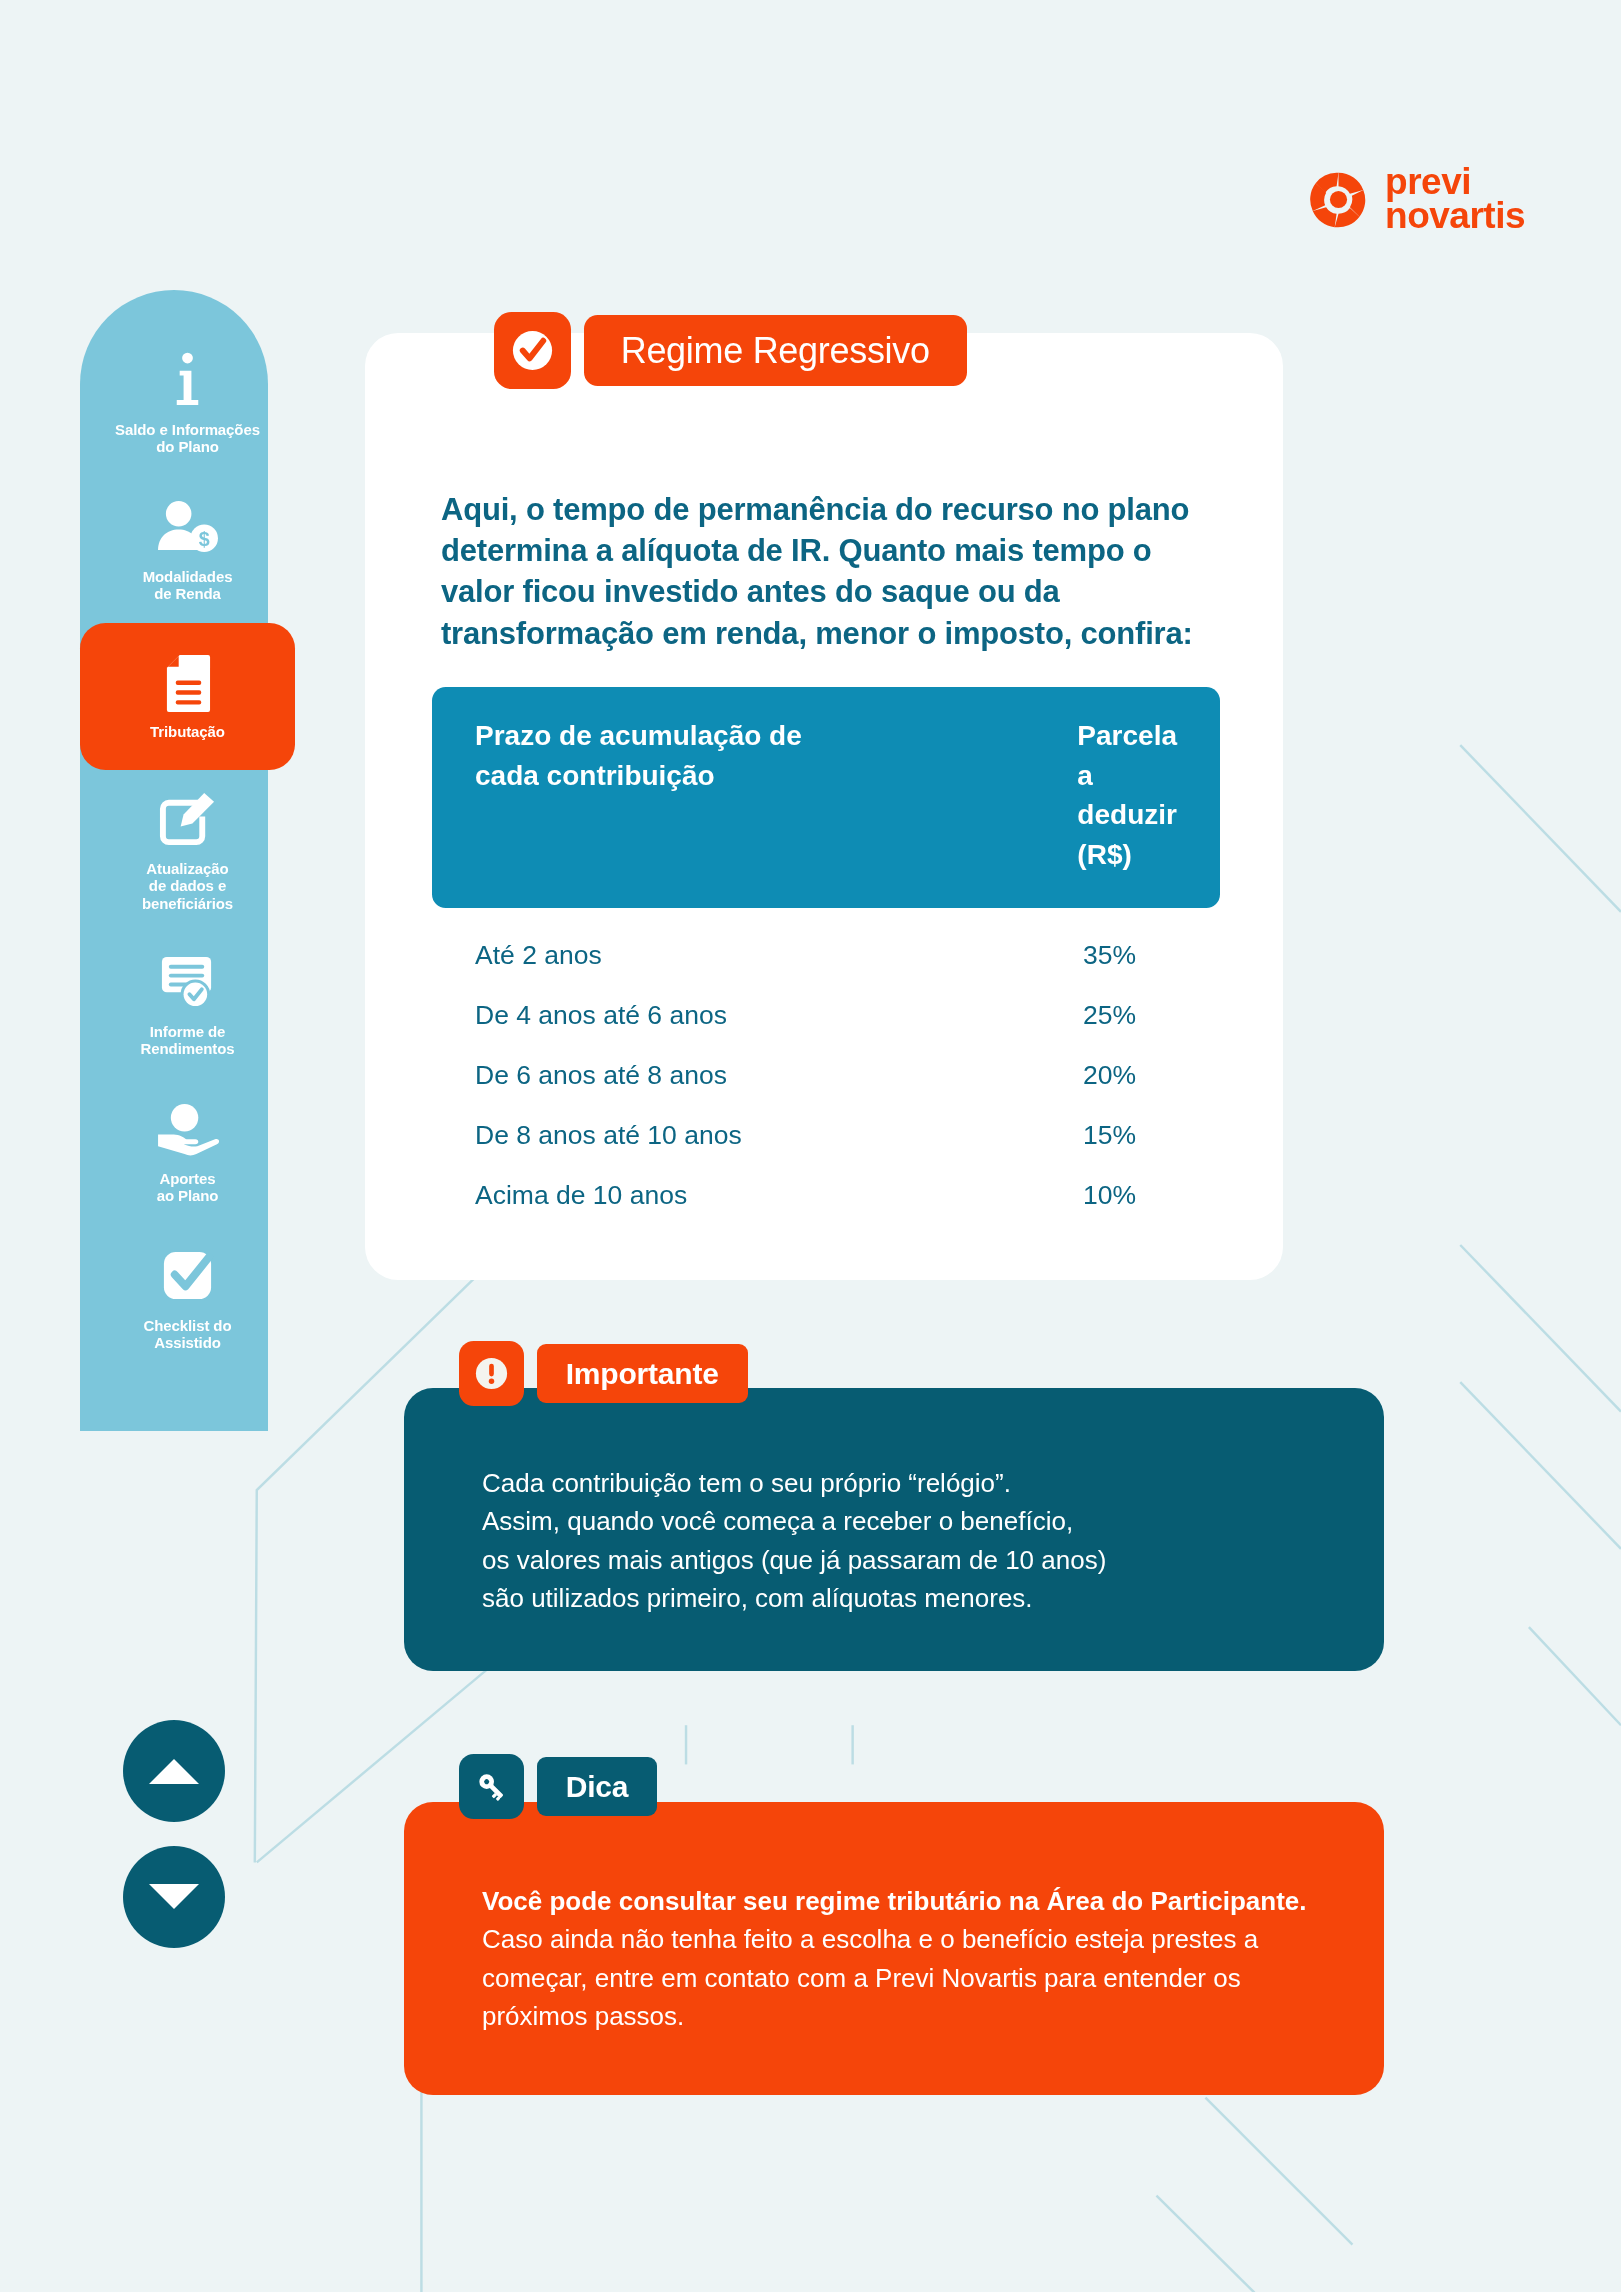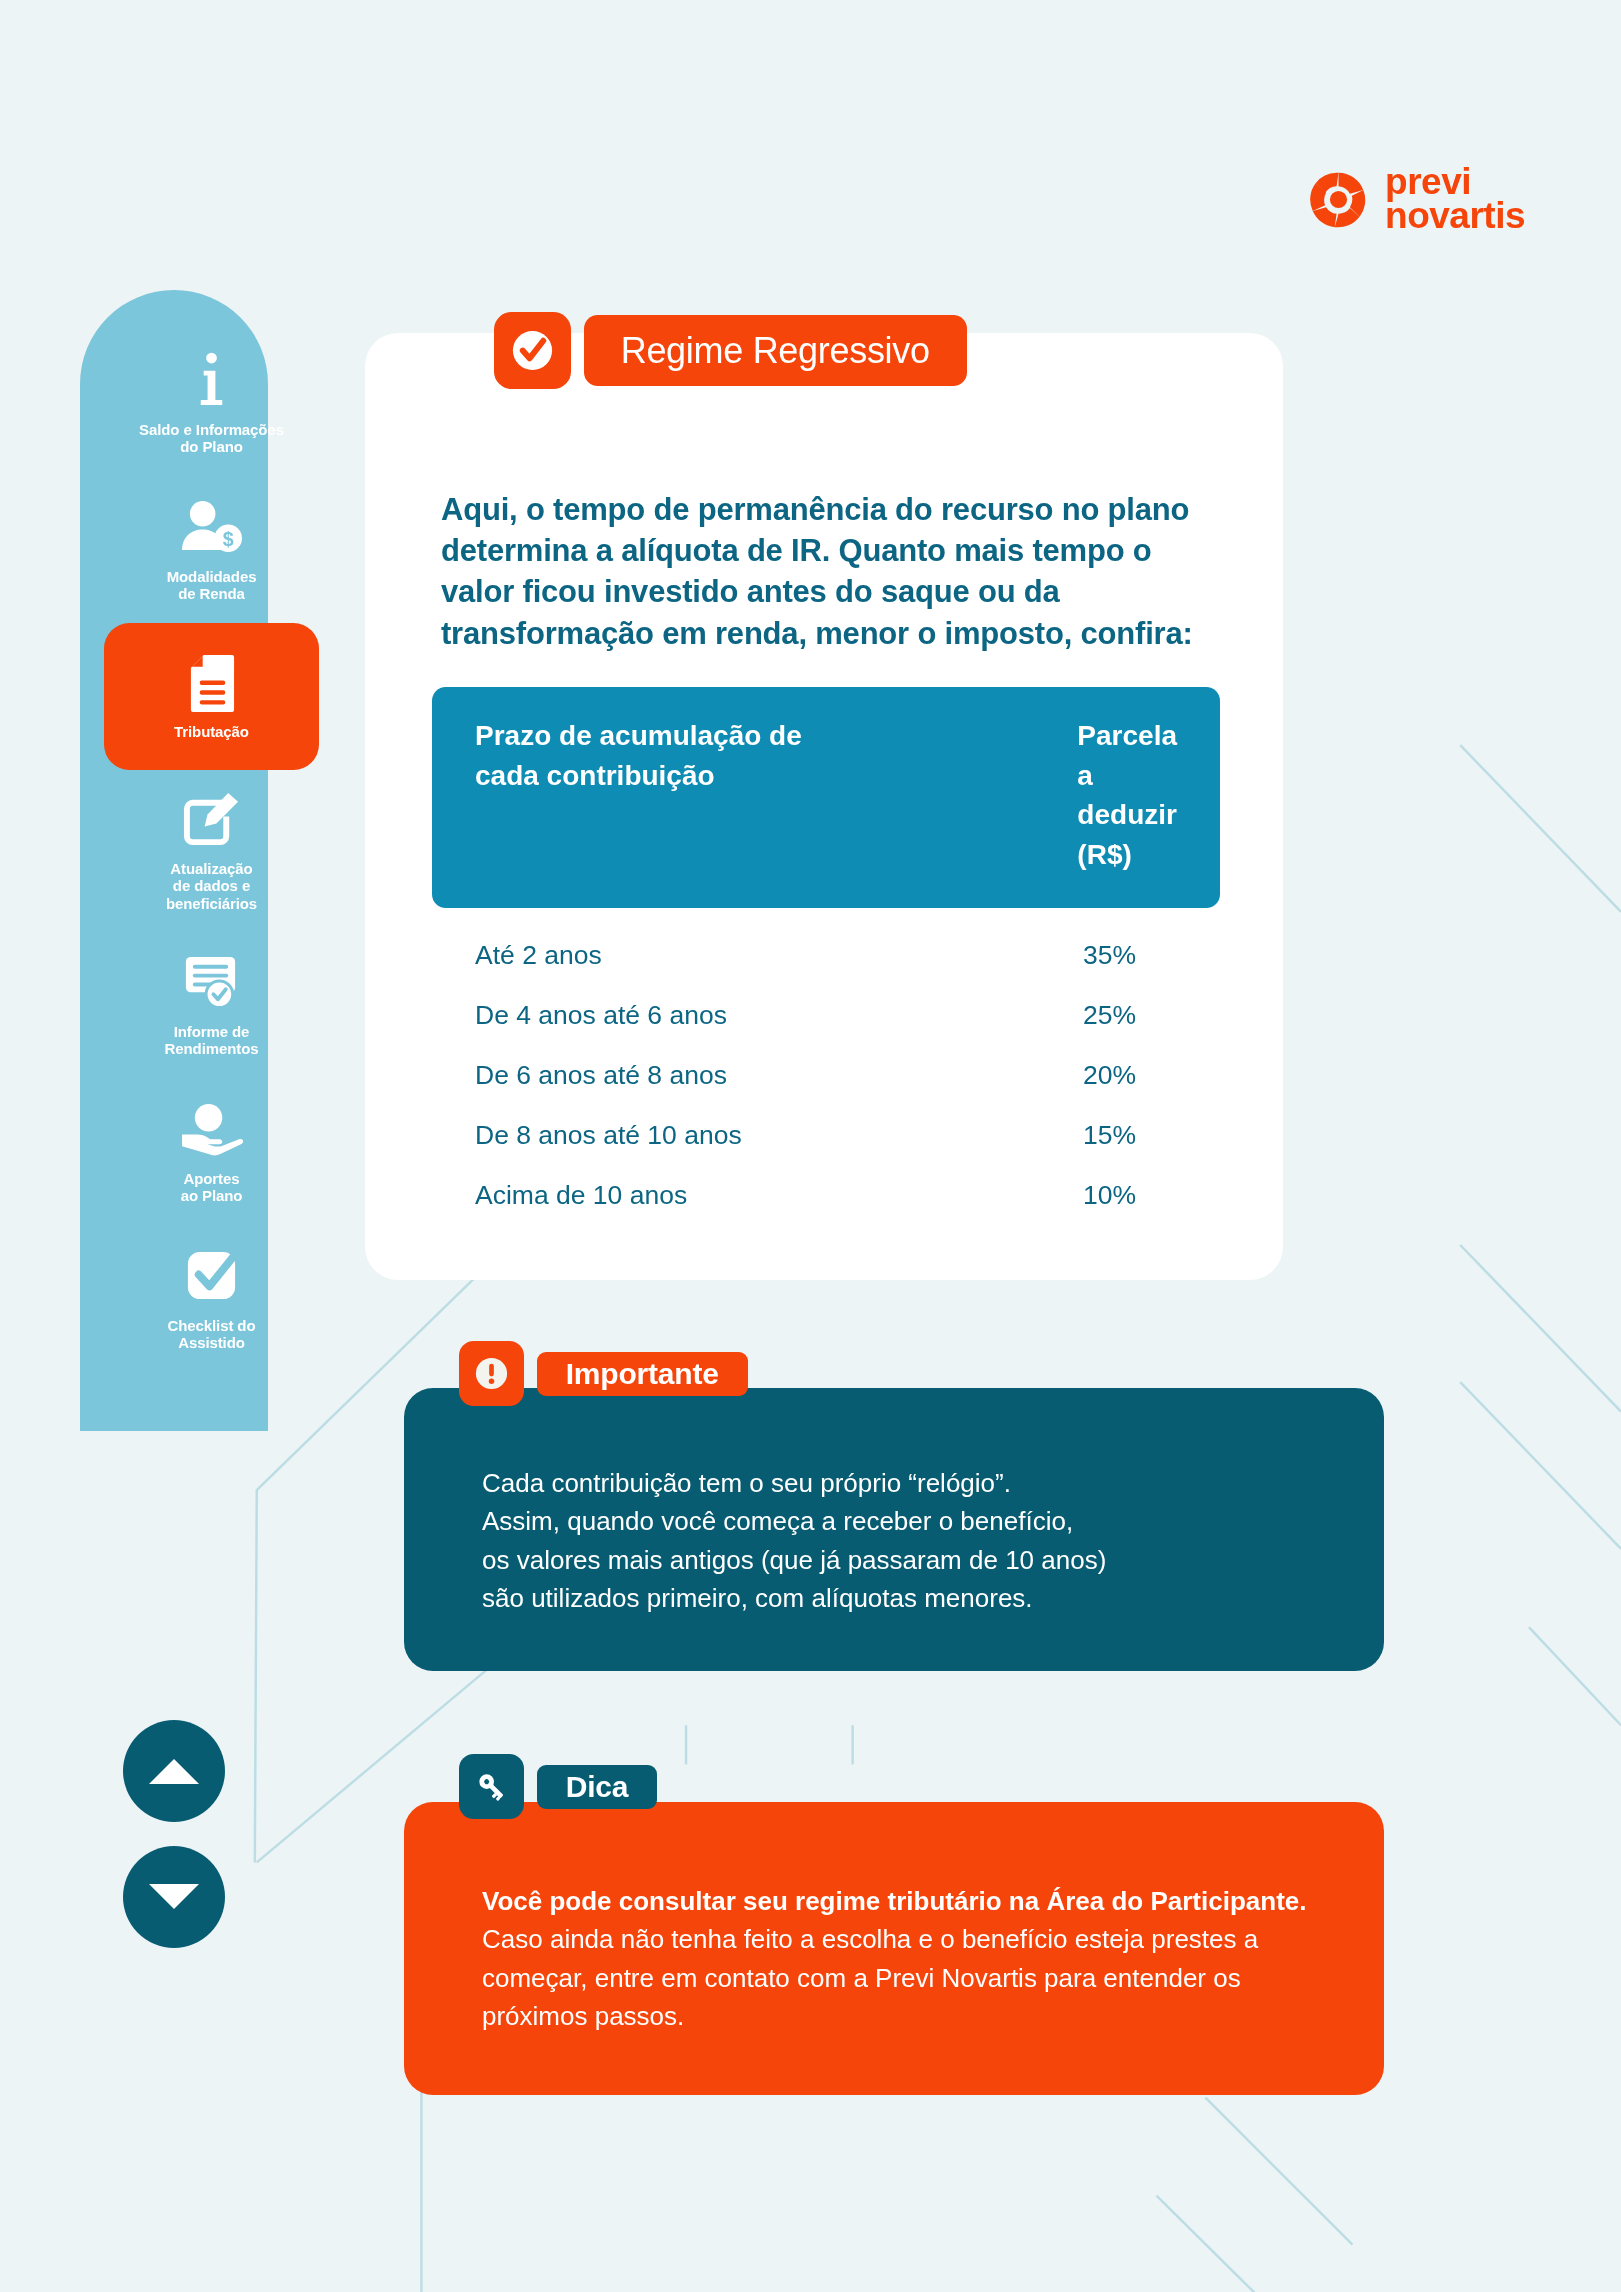--- a/index.html
+++ b/index.html
@@ -15,21 +15,21 @@
   .sidebar{
     position:absolute;left:80px;top:290px;width:188px;
     background:#7CC6DB;
     border-radius:94px 94px 0 0;
     padding-top:39px;padding-bottom:59px;
     z-index:3;
   }
   .nav-item{
     position:relative;width:215px;min-height:147px;
     display:flex;flex-direction:column;align-items:center;justify-content:center;
-    padding:17.6px 0 19.6px 0;box-sizing:border-box;margin-left:24px;
+    padding:17.6px 0 19.6px 0;box-sizing:border-box;
   }
   .nav-item.active{background:#F5450A;border-radius:25.5px;}
   .nav-icon{height:65px;display:flex;align-items:center;justify-content:center;margin-bottom:7.8px;}
   .nav-label{
     color:#ffffff;font-size:15px;font-weight:bold;line-height:1.14;
     text-align:center;letter-spacing:-0.1px;width:174px;
   }
   .arrows{
     position:absolute;left:80px;top:1720px;width:188px;z-index:4;
     display:flex;flex-direction:column;align-items:center;gap:23.5px;
@@ -87,21 +87,21 @@
     position:absolute;left:404px;width:980px;border-radius:29px;z-index:2;box-sizing:border-box;margin-top:16px;
   }
   .note-important{top:1372px;background:#075C72;padding:76px 59px 53px 78px;}
   .note-tip{top:1786px;background:#F5450A;padding:80px 59px 59px 78px;}
   .note-badge{position:absolute;display:flex;align-items:center;gap:12.7px;z-index:6;}
   .note-badge .nb-icon{
     width:65px;height:65px;border-radius:14.7px;
     display:flex;align-items:center;justify-content:center;
   }
   .note-badge .nb-pill{
-    border-radius:9px;height:44px;display:flex;align-items:center;padding:0 29px;
+    border-radius:9px;height:59px;display:flex;align-items:center;padding:0 29px;
     color:#ffffff;font-size:30px;font-weight:bold;letter-spacing:-0.2px;
   }
   .bg-orange{background:#F5450A;}
   .bg-teal{background:#075C72;}
   .note-text{color:#ffffff;font-size:26px;line-height:1.48;}
   .note-text b{font-weight:bold;}
 </style>
 </head>
 <body>
 

